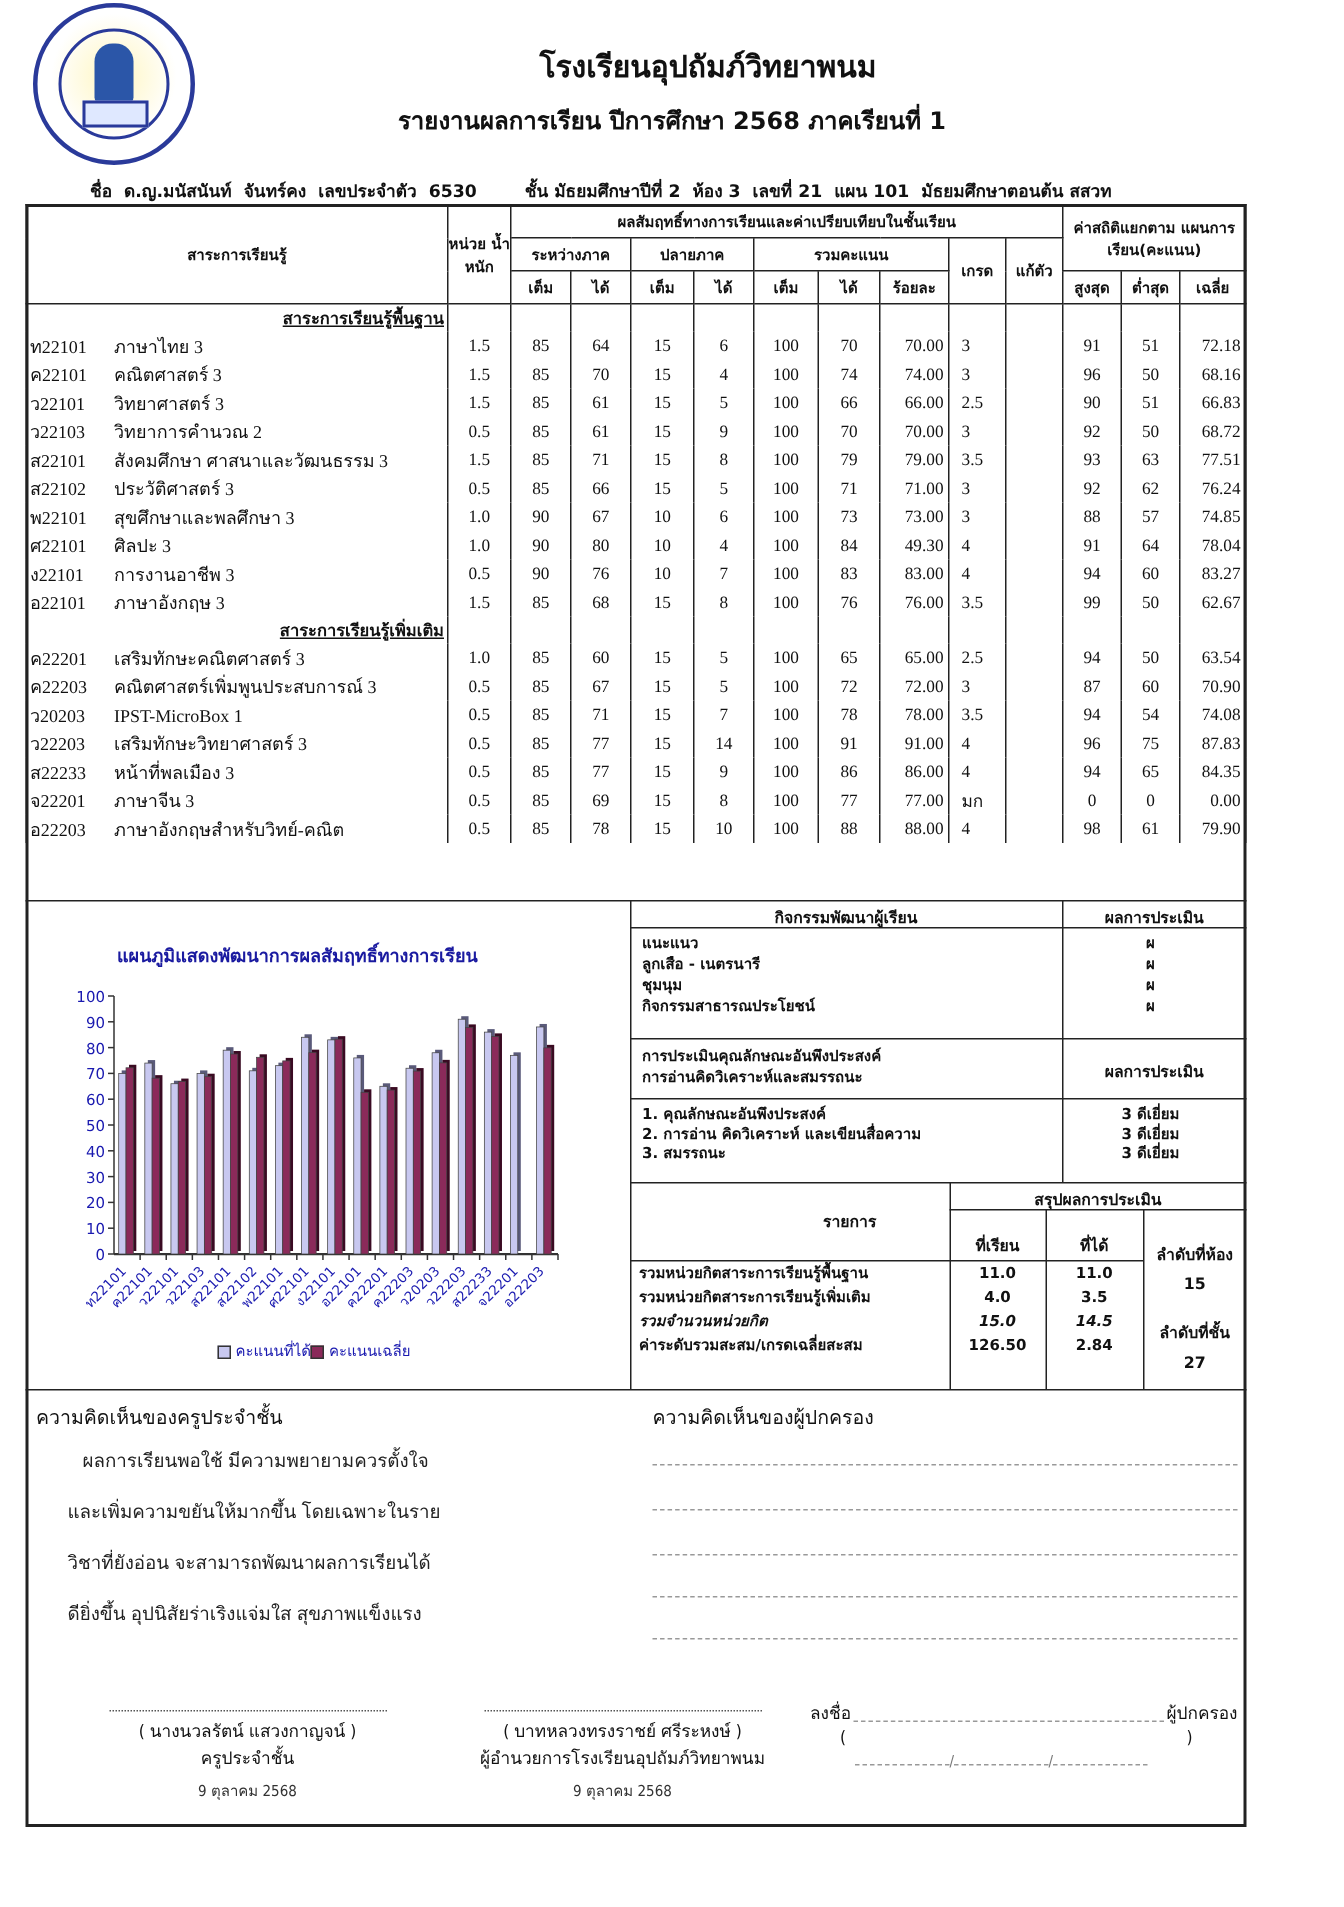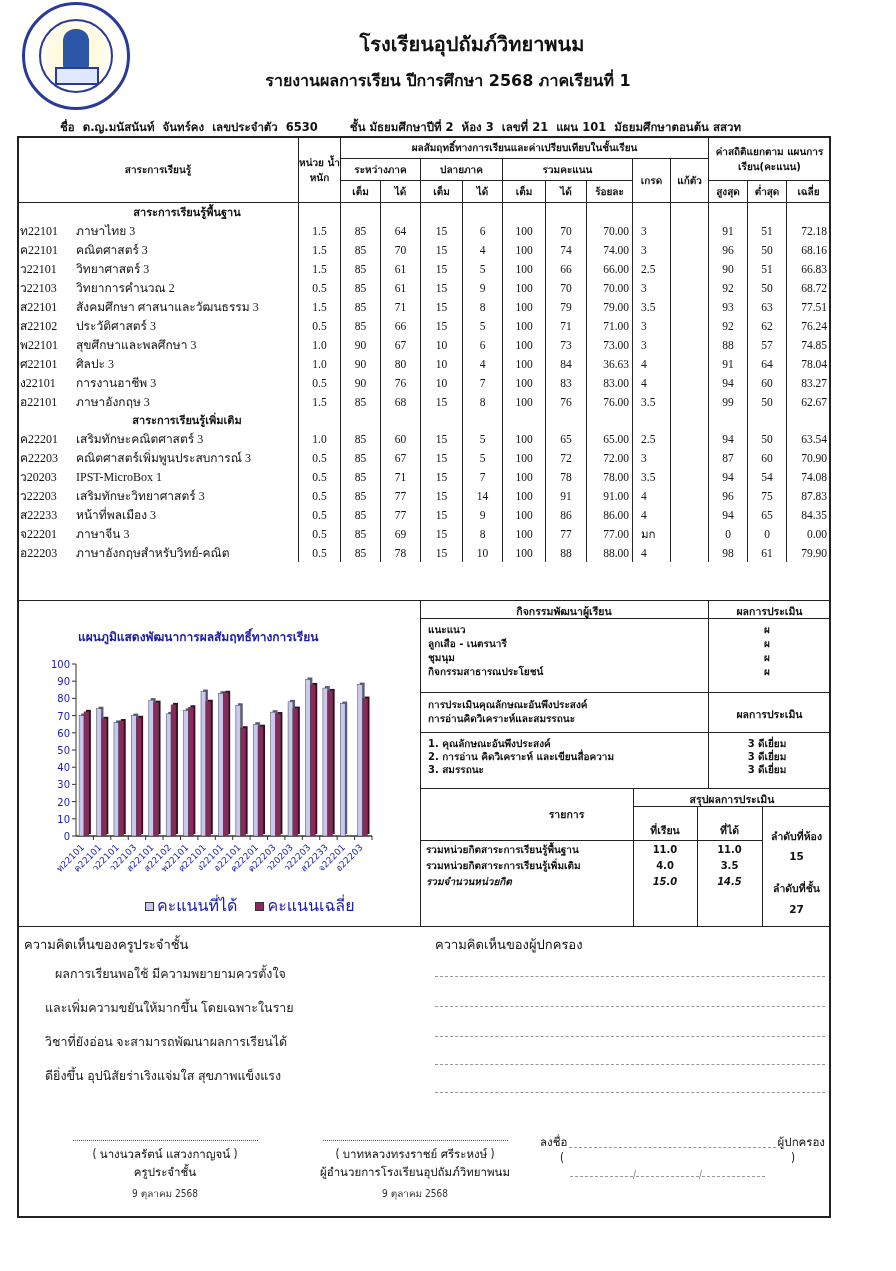--- a/index.html
+++ b/index.html
@@ -11,28 +11,28 @@
   .title1 { position: absolute; left: 0; width: 896px; top: 28px; text-align: center; font-size: 20px; font-weight: bold; font-family: "DejaVu Sans Condensed", "DejaVu Sans", sans-serif; padding-left: 48px; }
   .title2 { position: absolute; left: 0; width: 896px; top: 68px; text-align: center; font-size: 16px; font-weight: bold; font-family: "DejaVu Sans", sans-serif; }
   .studentline { position: absolute; left: 60px; top: 118px; font-size: 11.5px; font-weight: bold; font-family: "DejaVu Sans", sans-serif; white-space: pre; }
   .studentline span { margin-right: 8px; }
   .frame { position: absolute; left: 17px; top: 136px; width: 814px; height: 1082px; border: 2px solid #222; }
   table.grades { position: absolute; left: 17px; top: 136px; border-collapse: collapse; font-size: 11.5px; font-family: "Liberation Serif", serif; }
   table.grades th { font-family: "DejaVu Sans", sans-serif; font-weight: bold; font-size: 10px; border: 1px solid #222; height: 22px; }
   table.grades td { border-left: 1px solid #222; border-right: 1px solid #222; height: 17.5px; text-align: center; padding: 0 2px; }
   table.grades td.subj { text-align: left; padding-left: 2px; white-space: nowrap; font-family: "Liberation Serif", serif; font-size: 12px; }
   table.grades td.subj .code { display: inline-block; width: 56px; }
-  table.grades td.grp { text-align: center; padding-left: 60px; font-weight: bold; font-family: "DejaVu Sans", sans-serif; font-size: 11px; }
+  table.grades td.grp { text-align: right; padding-left: 60px; font-weight: bold; font-family: "DejaVu Sans", sans-serif; font-size: 11px; text-decoration: underline; }
   table.grades td.right { text-align: right; padding-right: 3px; }
   table.grades td.left { text-align: left; padding-left: 8px; }
   .hline { position: absolute; height: 0; border-top: 1.5px solid #222; }
   .vline { position: absolute; width: 0; border-left: 1.5px solid #222; }
   .chart-title { position: absolute; left: 78px; top: 627px; font-size: 12px; font-weight: bold; color: #1a1aa0; font-family: "DejaVu Sans", sans-serif; }
   #chart { position: absolute; left: 40px; top: 650px; }
-  .legend { position: absolute; left: 145px; top: 893px; font-size: 16px; color: #1a1ab0; font-family: "DejaVu Sans", sans-serif; display: flex; gap: 18px; }
+  .legend { position: absolute; left: 145px; top: 893px; font-size: 10px; color: #1a1ab0; font-family: "DejaVu Sans", sans-serif; display: flex; }
   .legend .sw { display: inline-block; width: 9px; height: 9px; border: 1px solid #333; margin-right: 3px; vertical-align: middle; }
   .panel { position: absolute; font-family: "DejaVu Sans", sans-serif; font-size: 10px; }
   .panel .row { height: 14px; line-height: 14px; white-space: nowrap; }
   .hdr { font-weight: bold; text-align: center; font-size: 10.5px; }
   .b { font-weight: bold; }
   .comment-head { position: absolute; font-size: 13px; font-family: "DejaVu Sans Condensed", "DejaVu Sans", sans-serif; }
   .comment-line { position: absolute; font-size: 12.5px; font-family: "DejaVu Sans Condensed", "DejaVu Sans", sans-serif; color: #222; }
   .dash { position: absolute; left: 435px; width: 390px; border-top: 1px dashed #999; height: 0; }
   .sig { position: absolute; font-size: 11.5px; text-align: center; font-family: "DejaVu Sans Condensed", "DejaVu Sans", sans-serif; }
   .dots { border-top: 1px dotted #555; height: 0; margin: 0 auto 4px auto; }
@@ -229,21 +229,21 @@
       </tr>
       <tr>
         <td class="subj"><span class="code">ศ22101</span><span>ศิลปะ 3</span></td>
         <td>1.0</td>
         <td>90</td>
         <td>80</td>
         <td>10</td>
         <td>4</td>
         <td>100</td>
         <td>84</td>
-        <td class="right">36.63</td>
+        <td class="right">49.30</td>
         <td class="left">4</td>
         <td></td>
         <td>91</td>
         <td>64</td>
         <td class="right">78.04</td>
       </tr>
       <tr>
         <td class="subj"><span class="code">ง22101</span><span>การงานอาชีพ 3</span></td>
         <td>0.5</td>
         <td>90</td>
@@ -607,20 +607,25 @@
     <div class="row b" style="display: flex; height: 16px; line-height: 16px;">
       <span style="width:207px">รวมหน่วยกิตสาระการเรียนรู้เพิ่มเติม</span>
       <span style="width:64px;text-align:center">4.0</span>
       <span style="width:65px;text-align:center">3.5</span>
     </div>
     <div class="row b" style="display: flex; height: 16px; line-height: 16px; font-style: italic;">
       <span style="width:207px">รวมจำนวนหน่วยกิต</span>
       <span style="width:64px;text-align:center">15.0</span>
       <span style="width:65px;text-align:center">14.5</span>
     </div>
+    <div class="row b" style="display: flex; height: 16px; line-height: 16px;">
+      <span style="width:207px">ค่าระดับรวมสะสม/เกรดเฉลี่ยสะสม</span>
+      <span style="width:64px;text-align:center">126.50</span>
+      <span style="width:65px;text-align:center">2.84</span>
+    </div>
   </div>
 <div class="panel hdr" style="left:762px; top:828px; width:69px;">ลำดับที่ห้อง</div>
 <div class="panel hdr" style="left:762px; top:850px; width:69px;">15</div>
 <div class="panel hdr" style="left:762px; top:880px; width:69px;">ลำดับที่ชั้น</div>
 <div class="panel hdr" style="left:762px; top:903px; width:69px;">27</div>
 
 <div class="comment-head" style="left:24px; top:934px;">ความคิดเห็นของครูประจำชั้น</div>
 <div class="comment-line" style="left:55px; top:964px;">ผลการเรียนพอใช้ มีความพยายามควรตั้งใจ</div>
 <div class="comment-line" style="left:45px; top:998px;">และเพิ่มความขยันให้มากขึ้น โดยเฉพาะในราย</div>
 <div class="comment-line" style="left:45px; top:1032px;">วิชาที่ยังอ่อน จะสามารถพัฒนาผลการเรียนได้</div>

